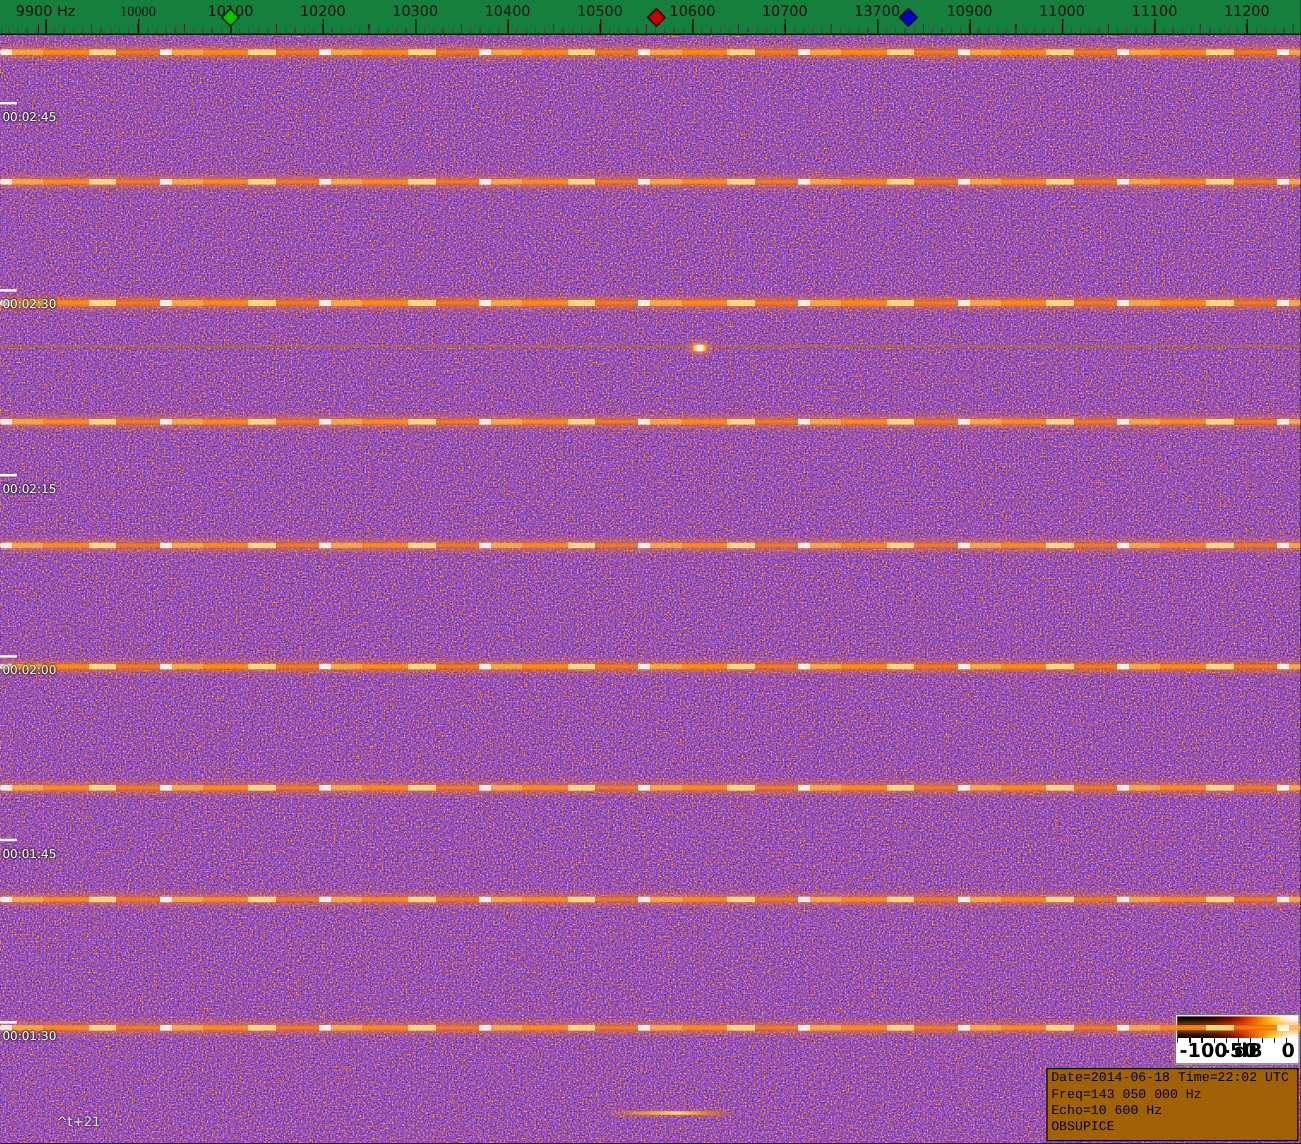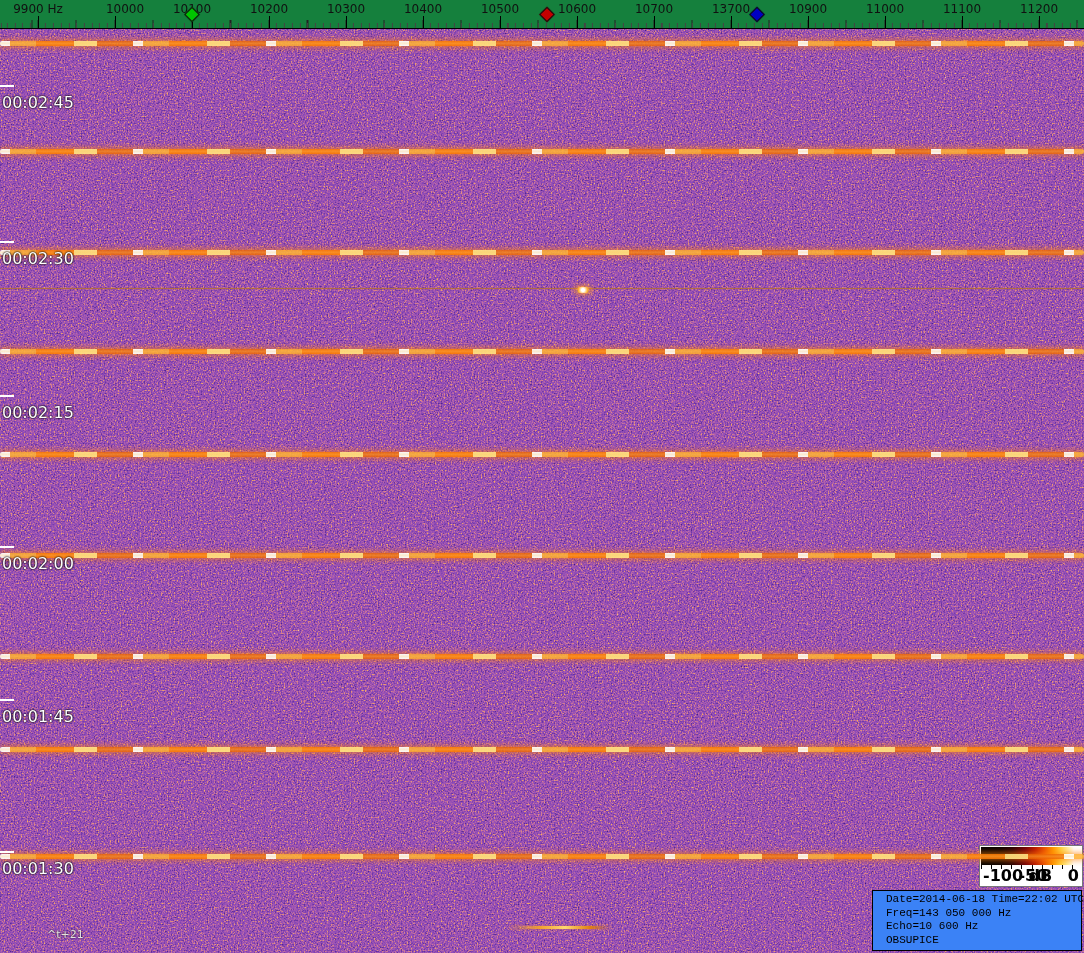--- a/index.html
+++ b/index.html
@@ -38,21 +38,21 @@
     box-shadow:0 0 6px 1px rgba(255,130,10,.75);}
   .band.faint{height:1px;border-radius:0;background:#b5722a;
     box-shadow:0 0 2px rgba(210,130,40,.55);opacity:.8;}
   .band.dot{height:6px;border-radius:3px;
     background:radial-gradient(circle,#fff 0 20%,#ffb030 60%,rgba(220,90,0,0) 100%);
     box-shadow:0 0 5px 2px rgba(255,150,30,.7);}
   .band.streak{height:3px;border-radius:2px;
     background:linear-gradient(90deg,rgba(230,120,10,.05),#f0a030 30%,#ffd870 55%,#e08010 80%,rgba(230,120,10,.05));
     box-shadow:0 0 3px rgba(255,140,20,.55);}
 
-  .time-label{position:absolute;left:2px;color:#fff;font-size:16px;
+  .time-label{position:absolute;left:2px;color:#fff;font-size:10px;
     text-shadow:0 0 2px #000,0 0 2px #000;}
   .time-tick{position:absolute;left:-2px;top:-8px;width:14px;height:2px;background:#fff;}
 
   #status-line{position:absolute;left:54px;top:906px;color:#efe8d6;
     font-size:11px;letter-spacing:.2px;text-shadow:0 0 2px #000;white-space:nowrap;}
   #cursor-note{position:absolute;left:47px;top:928px;color:#e2e2e2;
     font-size:11px;text-shadow:0 0 2px #000;}
 
   
   #colorbar{position:absolute;left:979px;top:845px;width:104px;height:42px;
@@ -63,22 +63,22 @@
   #colorbar-ticks{position:absolute;left:1px;right:1px;top:19px;height:4px;
     background:repeating-linear-gradient(90deg,#000 0 1px,transparent 1px 10.1px);}
   #colorbar-labels{position:absolute;left:3px;right:3px;bottom:1px;height:13px;
     font-size:16px;color:#000;font-weight:bold;}
   .cb-left{position:absolute;left:0;bottom:0;}
   .cb-mid{position:absolute;left:52%;bottom:0;transform:translateX(-50%);}
   .cb-right{position:absolute;right:0;bottom:0;}
 
   
   #info-box{position:absolute;left:872px;top:890px;width:210px;height:61px;
-    background:#3b82f6;border:1px solid #000;box-sizing:border-box;
-    padding:2px 13px;color:#000;z-index:6;
+    background:#a16207;border:1px solid #000;box-sizing:border-box;
+    padding:2px 3px;color:#000;z-index:6;
     font:11px/13.5px "Liberation Mono","DejaVu Sans Mono",monospace;}
   .info-line{white-space:pre;}
 </style>
 </head>
 <body>
 
 <svg id="spectro" width="1084" height="924" xmlns="http://www.w3.org/2000/svg">
   <defs>
     <filter id="noiseF" x="0" y="0" width="100%" height="100%">
       <feTurbulence type="fractalNoise" baseFrequency="0.7" numOctaves="2" seed="17" stitchTiles="stitch"></feTurbulence>
@@ -130,21 +130,21 @@
     <div class="time-label" style="top: 554px;"><i class="time-tick"></i>00:02:00</div>
     <div class="time-label" style="top: 707px;"><i class="time-tick"></i>00:01:45</div>
     <div class="time-label" style="top: 859px;"><i class="time-tick"></i>00:01:30</div>
   </div>
 
 <div id="ruler">
   <div id="medium-ticks"></div>
   <div id="minor-ticks"></div>
 <span class="freq-label" style="left: 38px;">9900 Hz</span>
     <i class="major-tick" style="left: 38px;"></i>
-    <span class="freq-label" style="left: 125px;">10000</span>
+    <span class="freq-label" style="left: 115px; font-family: Liberation Serif, serif;">10000</span>
     <i class="major-tick" style="left: 115px;"></i>
     <span class="freq-label" style="left: 192px;">10100</span>
     <i class="major-tick" style="left: 192px;"></i>
     <span class="freq-label" style="left: 269px;">10200</span>
     <i class="major-tick" style="left: 269px;"></i>
     <span class="freq-label" style="left: 346px;">10300</span>
     <i class="major-tick" style="left: 346px;"></i>
     <span class="freq-label" style="left: 423px;">10400</span>
     <i class="major-tick" style="left: 423px;"></i>
     <span class="freq-label" style="left: 500px;">10500</span>

